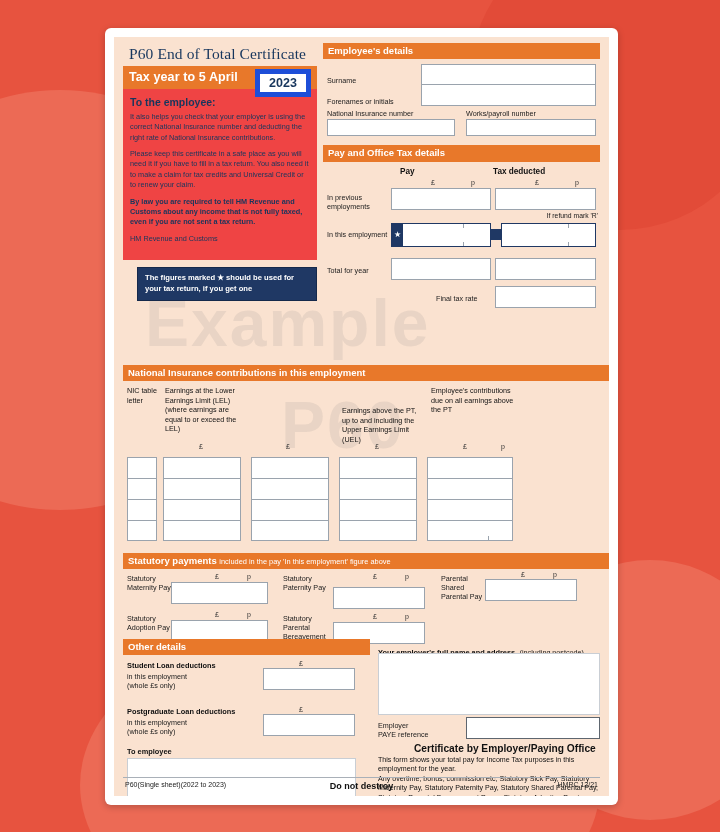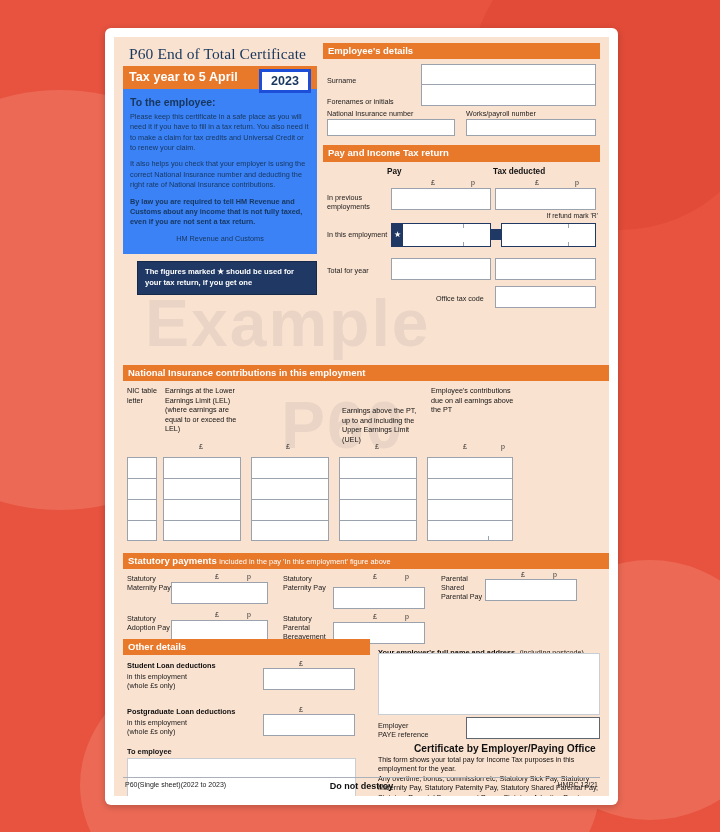--- a/index.html
+++ b/index.html
@@ -61,29 +61,29 @@
   }
   .taxyear{
     background:#E8782A;height:23px;position:relative;
   }
   .taxyear .t{
     position:absolute;left:6px;top:4px;color:#fff;
     font-size:12.5px;font-weight:700;letter-spacing:.1px;
   }
   .taxyear .yr{
     position:absolute;right:6px;top:2.5px;width:46px;height:18px;
-    background:#fff;border:3px solid #1d4ed8;
+    background:#fff;border:5px solid #1d4ed8;
     color:#17365D;font-size:12.5px;font-weight:700;
     text-align:center;line-height:18px;
   }
-  .emp-box{background:#3b82f6;padding:7px 7px 8px 7px;}
+  .emp-box{background:#ef4444;padding:7px 7px 8px 7px;}
   .emp-h{font-size:10.5px;font-weight:700;color:#17365D;margin-bottom:4px;}
   .emp-p{font-size:7.3px;color:#17365D;line-height:1.42;margin:0 0 6px 0;}
   .emp-p.bold{font-weight:700;}
-  .emp-p.last{margin-bottom:2px;text-align:center;}
+  .emp-p.last{margin-bottom:8px;}
   .starnote{
     margin:7px 0 0 14px;background:#1F3864;color:#fff;
     font-size:7.6px;font-weight:700;line-height:1.4;
     padding:5px 6px 6px 7px;border:1px solid #15294b;
   }
 
   
   .rightcol{position:absolute;left:209px;top:6px;width:277px;}
   .row{position:relative;}
   .pay-h{font-size:8.2px;font-weight:700;color:#111;}
@@ -135,22 +135,22 @@
 
     <div class="title">P60 End of Total Certificate</div>
 
     <div class="taxyear">
       <div class="t">Tax year to 5 April</div>
       <div class="yr">2023</div>
     </div>
 
     <div class="emp-box">
       <div class="emp-h">To the employee:</div>
+      <p class="emp-p">It also helps you check that your employer is using the correct National Insurance number and deducting the right rate of National Insurance contributions.</p>
       <p class="emp-p">Please keep this certificate in a safe place as you will need it if you have to fill in a tax return. You also need it to make a claim for tax credits and Universal Credit or to renew your claim.</p>
-      <p class="emp-p">It also helps you check that your employer is using the correct National Insurance number and deducting the right rate of National Insurance contributions.</p>
       <p class="emp-p bold">By law you are required to tell HM Revenue and Customs about any income that is not fully taxed, even if you are not sent a tax return.</p>
       <p class="emp-p last">HM Revenue and Customs</p>
     </div>
 
     <div class="starnote">The figures marked ★ should be used for your tax return, if you get one</div>
   </div>
 
   <div class="rightcol">
 
     <div class="bar">Employee's details</div>
@@ -162,24 +162,24 @@
       <div class="lbl" style="position:absolute;left:4px;top:33px;width:95px;">Forenames or initials</div>
       <div class="fld" style="position:absolute;left:98px;top:21px;width:175px;height:21px;border-top:none;"></div>
 
       <div class="lbl" style="position:absolute;left:4px;top:45px;">National Insurance number</div>
       <div class="fld" style="position:absolute;left:4px;top:55px;width:128px;height:17px;"></div>
 
       <div class="lbl" style="position:absolute;left:143px;top:45px;">Works/payroll number</div>
       <div class="fld" style="position:absolute;left:143px;top:55px;width:130px;height:17px;"></div>
     </div>
 
-    <div class="bar" style="margin-top:15px;">Pay and Income Tax return</div>
+    <div class="bar" style="margin-top:15px;">Pay and Office Tax details</div>
 
     <div class="row" style="height:146px;">
-      <div class="pay-h" style="position:absolute;left:64px;top:5px;">Pay</div>
+      <div class="pay-h" style="position:absolute;left:77px;top:5px;">Pay</div>
       <div class="pay-h" style="position:absolute;left:170px;top:5px;">Tax deducted</div>
 
       <div class="pound" style="position:absolute;left:108px;top:17px;">£</div>
       <div class="pound" style="position:absolute;left:148px;top:17px;">p</div>
       <div class="pound" style="position:absolute;left:212px;top:17px;">£</div>
       <div class="pound" style="position:absolute;left:252px;top:17px;">p</div>
 
       <div class="lbl" style="position:absolute;left:4px;top:31px;width:70px;">In previous employments</div>
       <div class="fld" style="position:absolute;left:68px;top:26px;width:100px;height:22px;"></div>
       <div class="fld" style="position:absolute;left:172px;top:26px;width:101px;height:22px;"></div>
@@ -195,21 +195,21 @@
       <div class="starjoin" style="left:168px;top:67px;"></div>
       <div class="starbox" style="position:absolute;left:178px;top:61px;width:95px;height:24px;">
         <div class="tick" style="left:66px;top:0;height:4px;"></div>
             <div class="tick" style="left:66px;bottom:0;height:4px;"></div>
       </div>
 
       <div class="lbl" style="position:absolute;left:4px;top:104px;width:70px;">Total for year</div>
       <div class="fld" style="position:absolute;left:68px;top:96px;width:100px;height:22px;"></div>
       <div class="fld" style="position:absolute;left:172px;top:96px;width:101px;height:22px;"></div>
 
-      <div class="lbl" style="position:absolute;left:113px;top:132px;">Office tax code</div>
+      <div class="lbl" style="position:absolute;left:113px;top:132px;">Final tax rate</div>
       <div class="fld" style="position:absolute;left:172px;top:124px;width:101px;height:22px;"></div>
     </div>
   </div>
 
   <div class="nicwrap">
     <div class="bar">National Insurance contributions in this employment</div>
 
     <div class="nic-heads">
       <div class="nic-head" style="left:4px;top:5px;width:34px;">NIC table letter</div>
       <div class="nic-head" style="left:42px;top:5px;width:76px;">Earnings at the Lower Earnings Limit (LEL) (where earnings are equal to or exceed the LEL)</div>

